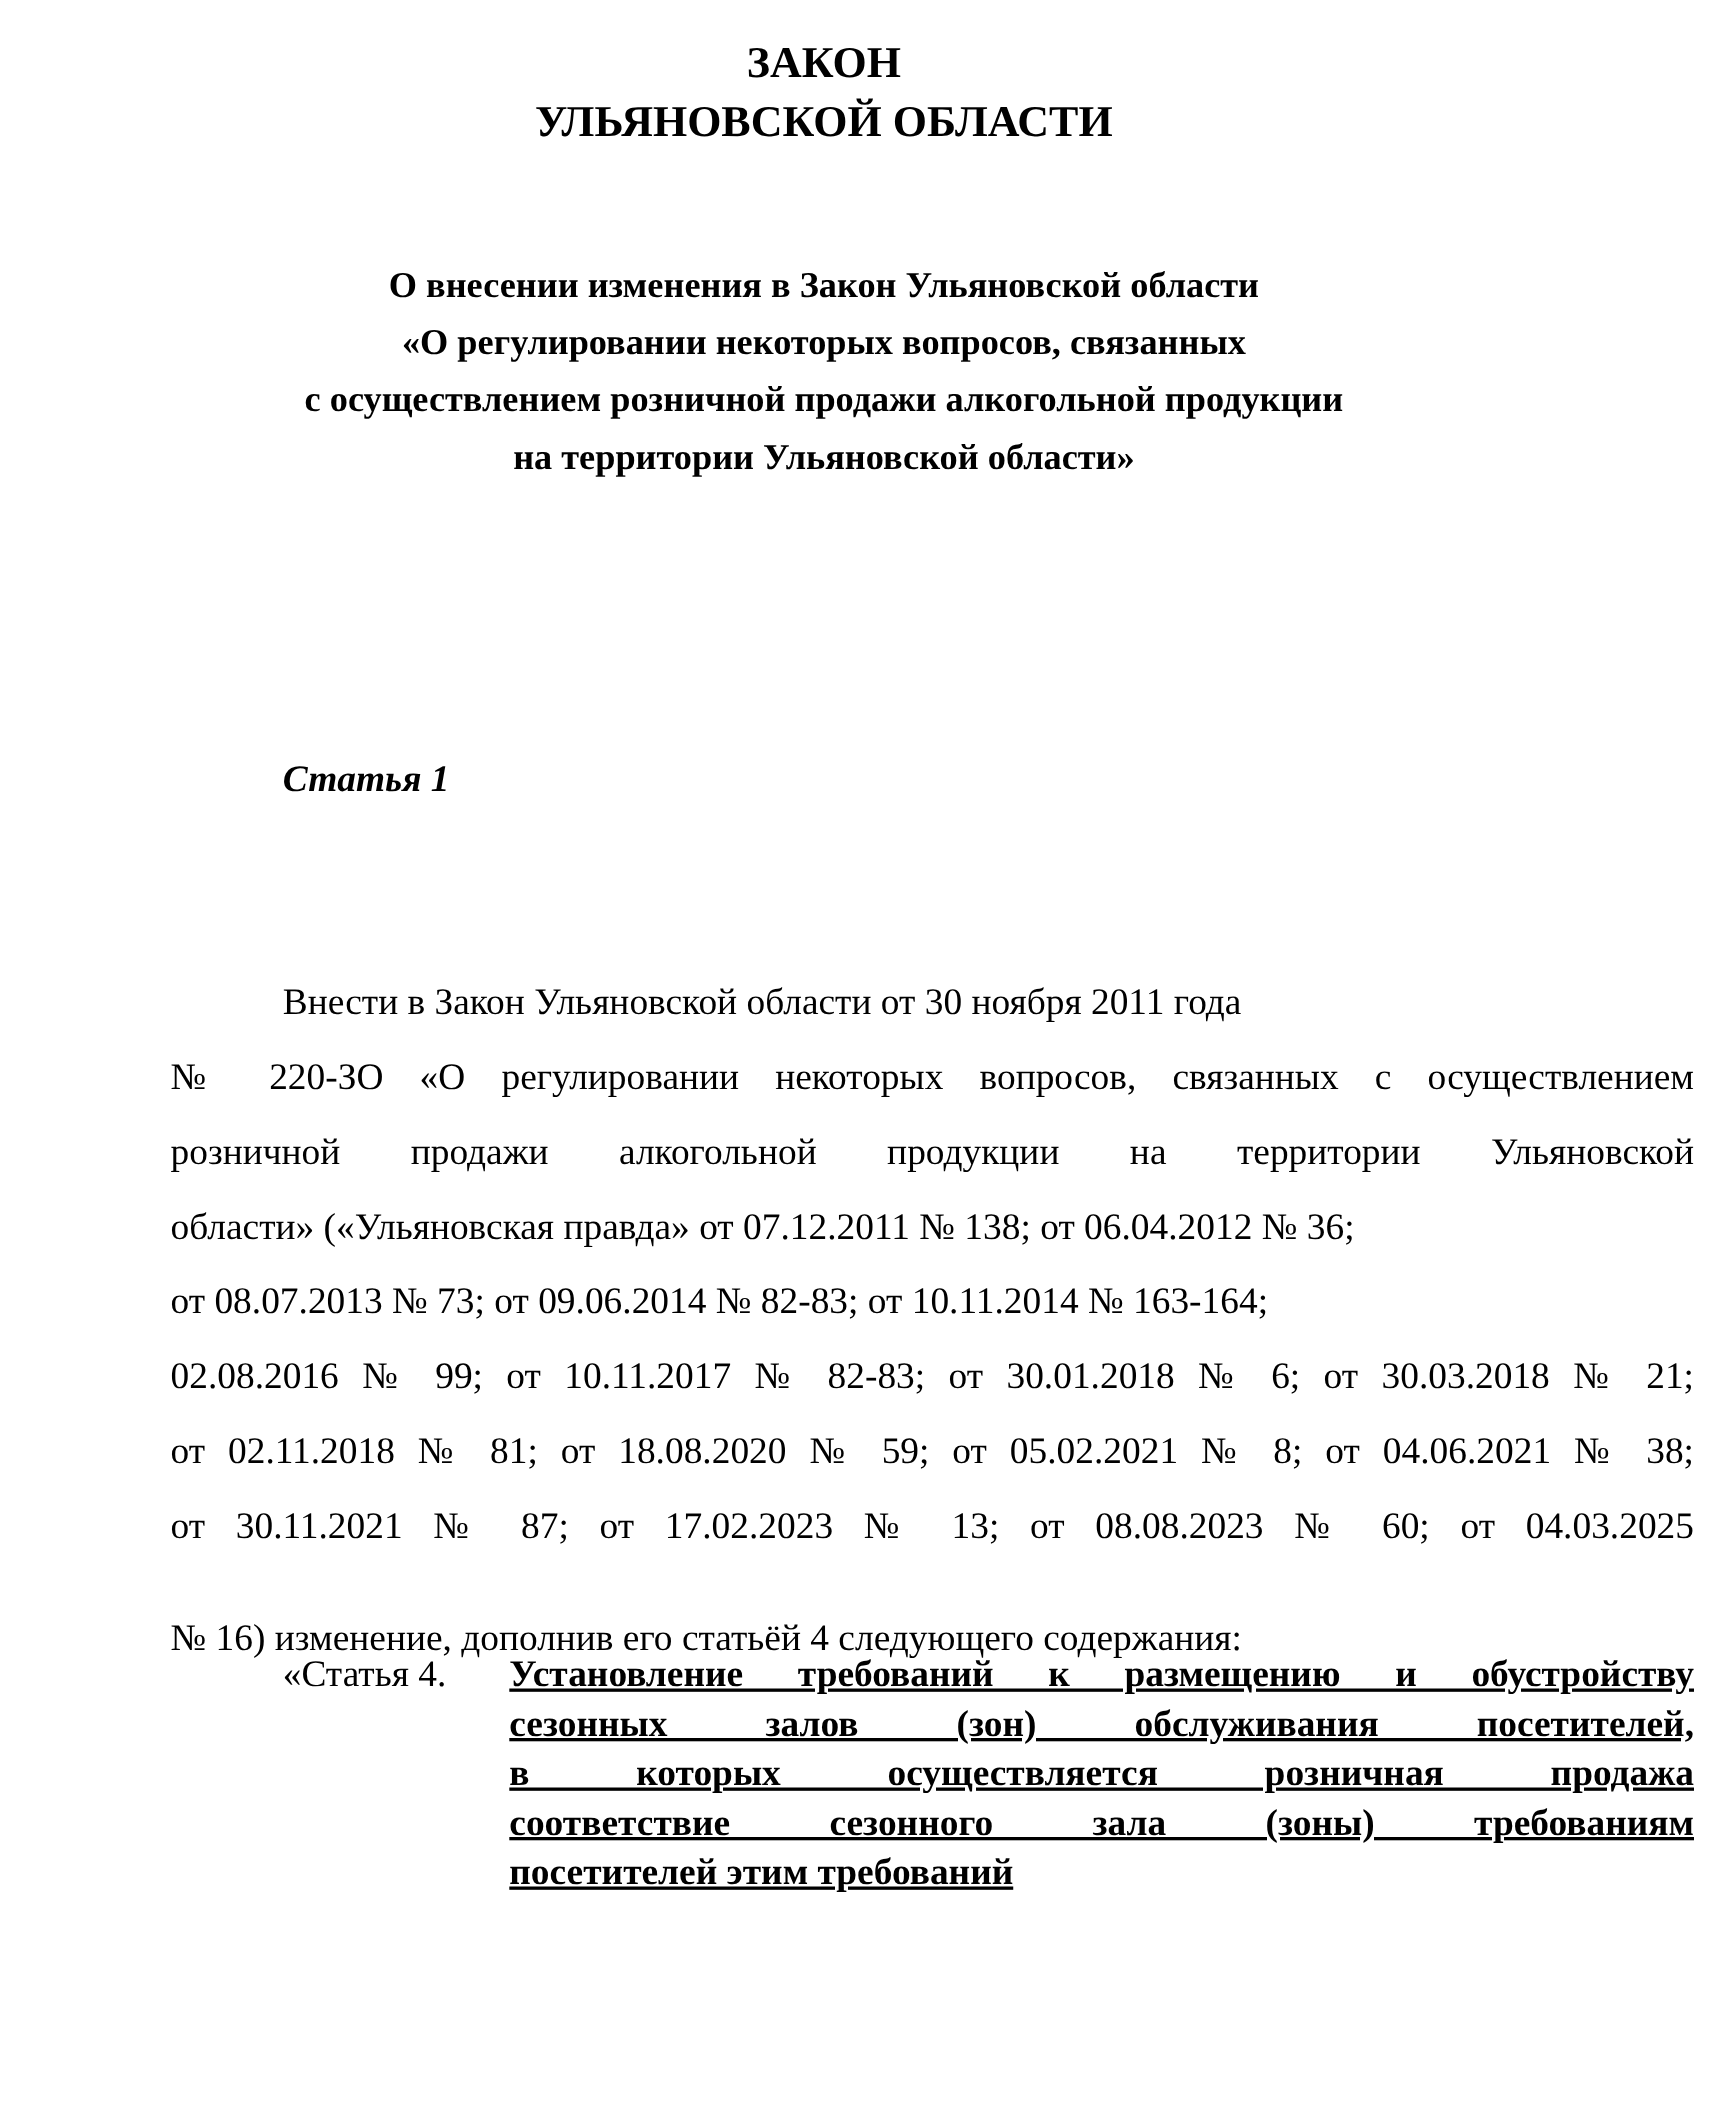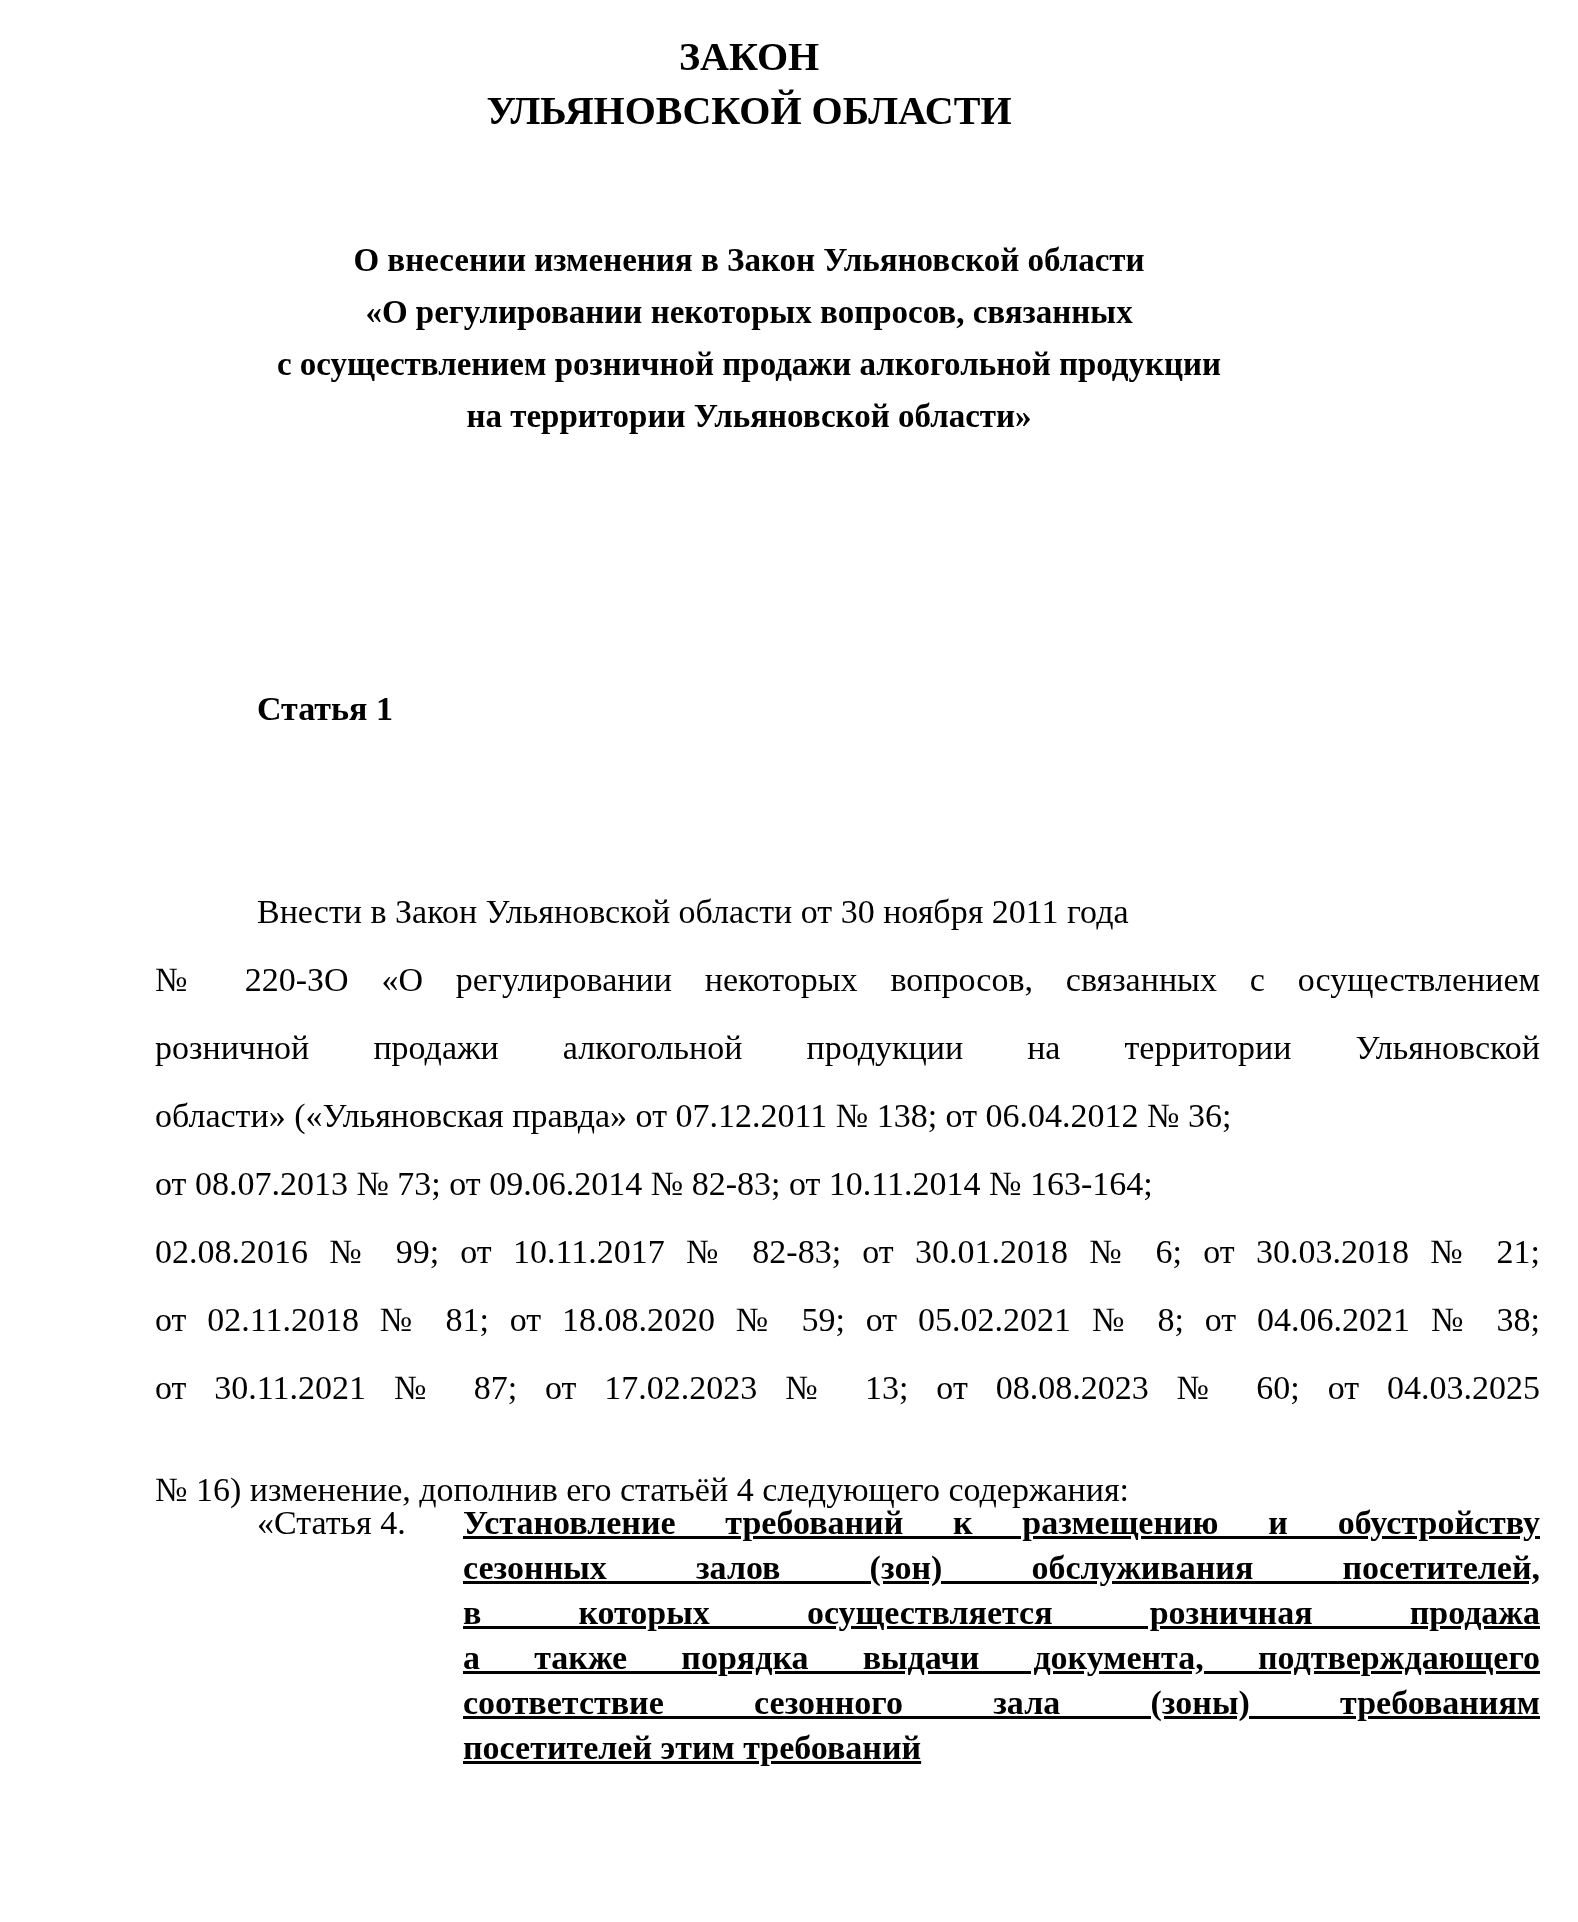--- a/index.html
+++ b/index.html
@@ -9,21 +9,21 @@
   }
   .abs { position: absolute; }
   .title {
     left: 0; width: 1698px; text-align: center; font-weight: bold;
     font-size: 40px; line-height: 54px;
   }
   .subtitle {
     left: 0; width: 1698px; text-align: center; font-weight: bold;
     font-size: 33px; line-height: 52px;
   }
-  .article-head { left: 257px; top: 690px; font-size: 34px; font-weight: bold; }
+  .article-head { left: 257px; top: 690px; font-size: 34px; font-weight: bold; font-style: italic; }
   .body-line {
     left: 155px; width: 1385px; font-size: 34px; line-height: 68px;
     white-space: nowrap;
   }
   .justify { text-align: justify; text-align-last: justify; }
   .art4-label { left: 257px; top: 1500px; font-size: 34px; line-height: 45px; text-align: center; }
   .art4-title {
     left: 463px; top: 1500px; width: 1077px; font-size: 34px; font-weight: bold;
     line-height: 45px;
     text-decoration: underline;
@@ -56,16 +56,15 @@
   <div class="abs body-line justify" style="top:1286px;">от 02.11.2018 № 81; от 18.08.2020 № 59; от 05.02.2021 № 8; от 04.06.2021 № 38;</div>
   <div class="abs body-line justify" style="top:1354px;">от 30.11.2021 № 87; от 17.02.2023 № 13; от 08.08.2023 № 60; от 04.03.2025</div>
   <div class="abs body-line" style="top:1456px;">№ 16) изменение, дополнив его статьёй 4 следующего содержания:</div>
 </div>
 
 <div class="abs art4-label">«Статья 4.</div>
 <div class="abs art4-title">
   <span class="ln j">Установление требований к размещению и обустройству</span>
   <span class="ln j">сезонных залов (зон) обслуживания посетителей,</span>
   <span class="ln j">в которых осуществляется розничная продажа</span>
-  <span class="ln j">а также порядка выдачи документа, подтверждающего</span>
   <span class="ln j">соответствие сезонного зала (зоны) требованиям</span>
   <span class="ln">посетителей этим требований</span>
 </div>
 
 </body></html>

